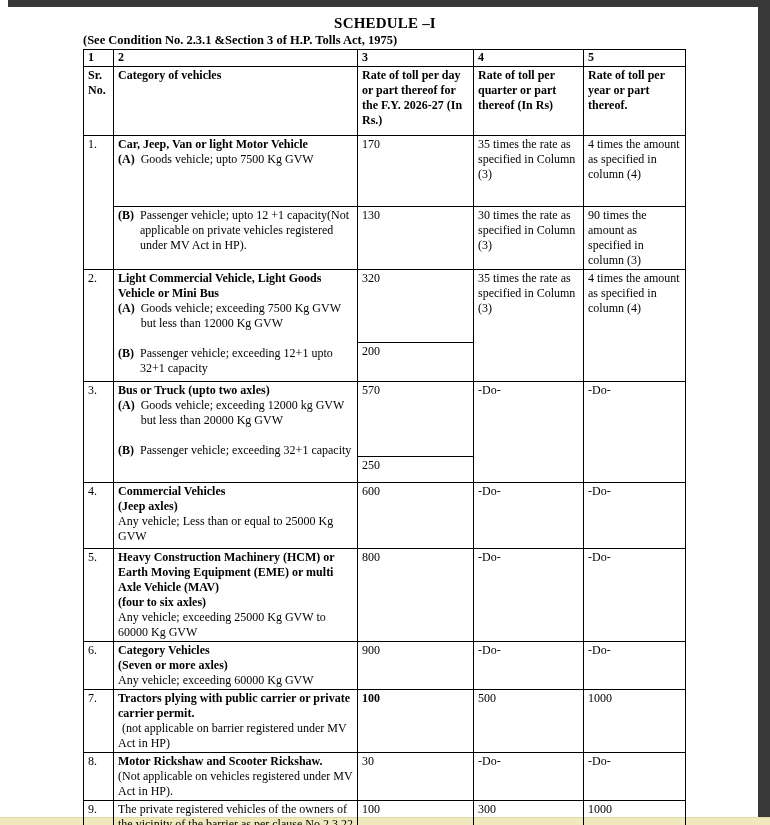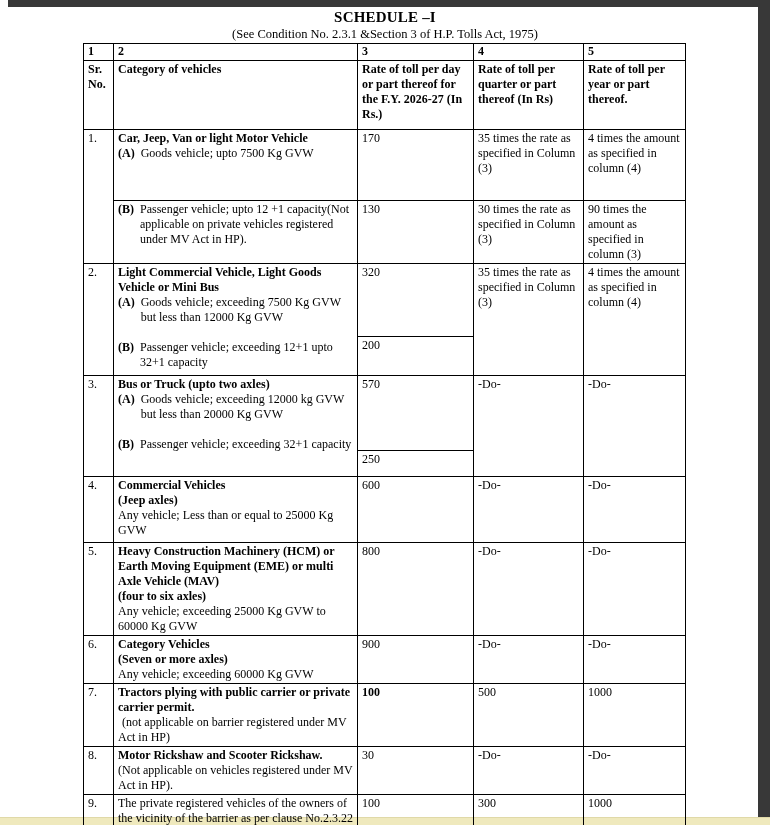--- a/index.html
+++ b/index.html
@@ -4,22 +4,22 @@
 <style>
   html,body{margin:0;padding:0;}
   body{
     width:770px;height:825px;position:relative;background:#ffffff;overflow:hidden;
     font-family:"Liberation Serif","DejaVu Serif",serif;font-size:12px;color:#000;line-height:1.25;
   }
   .top-bar{position:absolute;left:8px;top:0;right:0;height:7px;background:#383838;}
   .right-bar{position:absolute;right:0;top:0;width:12px;height:819px;background:#383838;}
   .bottom-strip{position:absolute;left:0;bottom:0;width:100%;height:7px;background:#efe9bd;border-top:1px solid #e0d9a8;}
   .content{position:absolute;left:83px;top:7px;width:604px;}
-  .doc-title{font-size:15px;font-weight:bold;text-align:center;letter-spacing:.2px;margin-top:1px;}
-  .doc-subtitle{font-size:12.5px;font-weight:normal;text-align:center;margin-bottom:1px;}
+  .doc-title{font-size:15px;font-weight:bold;text-align:center;letter-spacing:.2px;margin-top:7px;}
+  .doc-subtitle{font-size:12.5px;font-weight:bold;text-align:left;margin-bottom:1px;}
   table.toll{border-collapse:collapse;table-layout:fixed;width:602px;}
   table.toll td{border:1px solid #000;vertical-align:top;padding:1px 4px;overflow:hidden;}
   tr.num-row td{font-weight:bold;height:12px;line-height:1.1;}
   tr.head-row td{font-weight:bold;height:66px;}
   td.sr{padding-left:4px;}
   td.cat{padding-left:5px;padding-right:4px;}
   td.day{text-align:left;}
   td.note{padding-left:4px;}
   .b{font-weight:bold;}
   .cat-title{font-weight:bold;text-align:left;}

